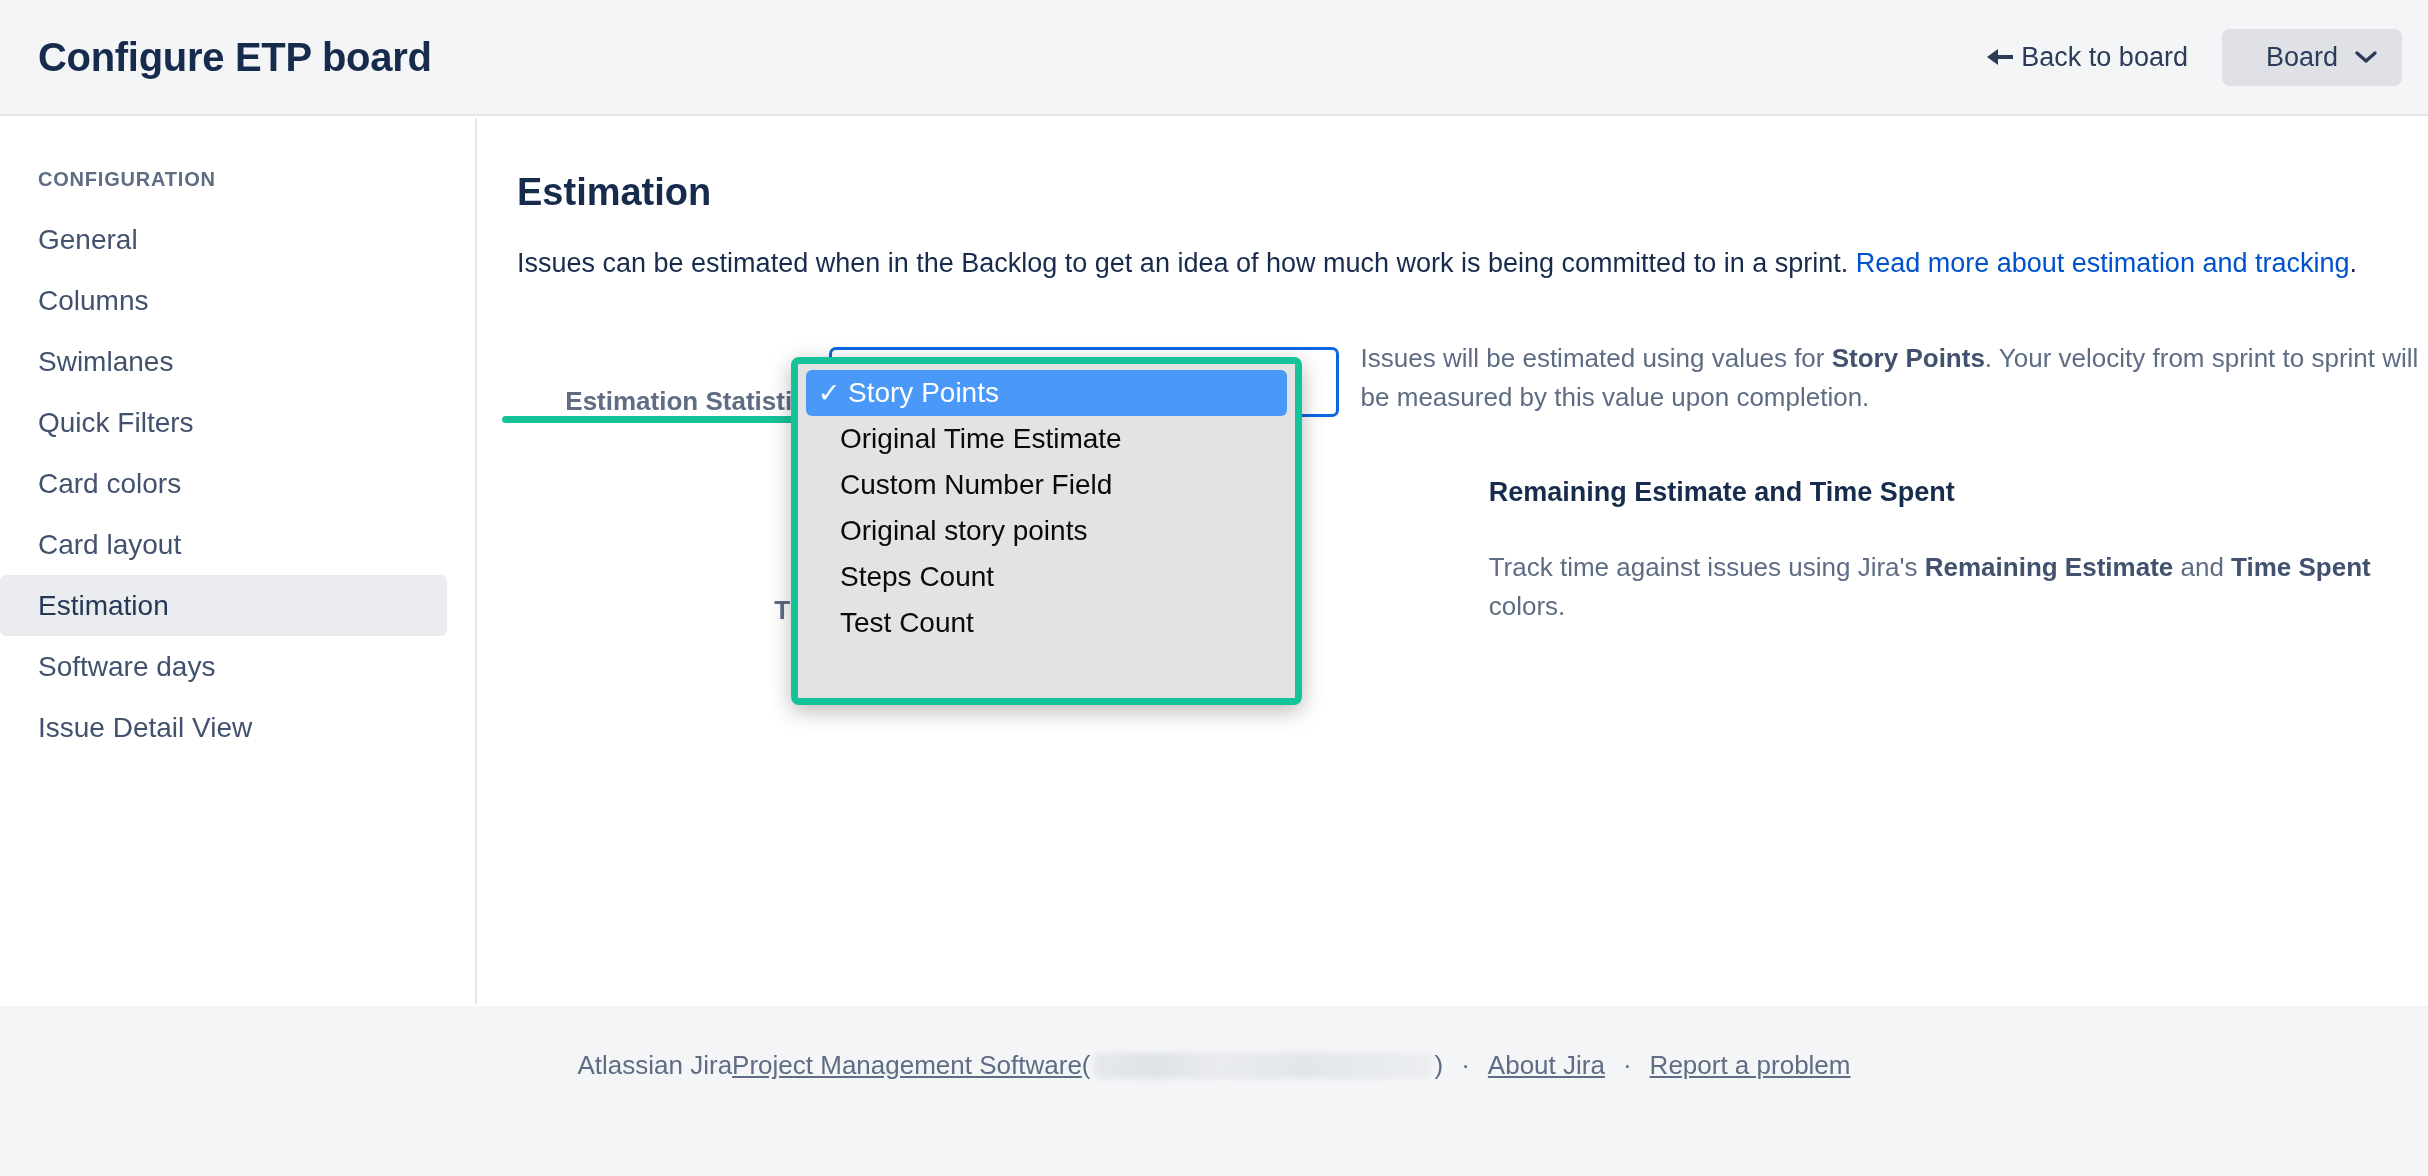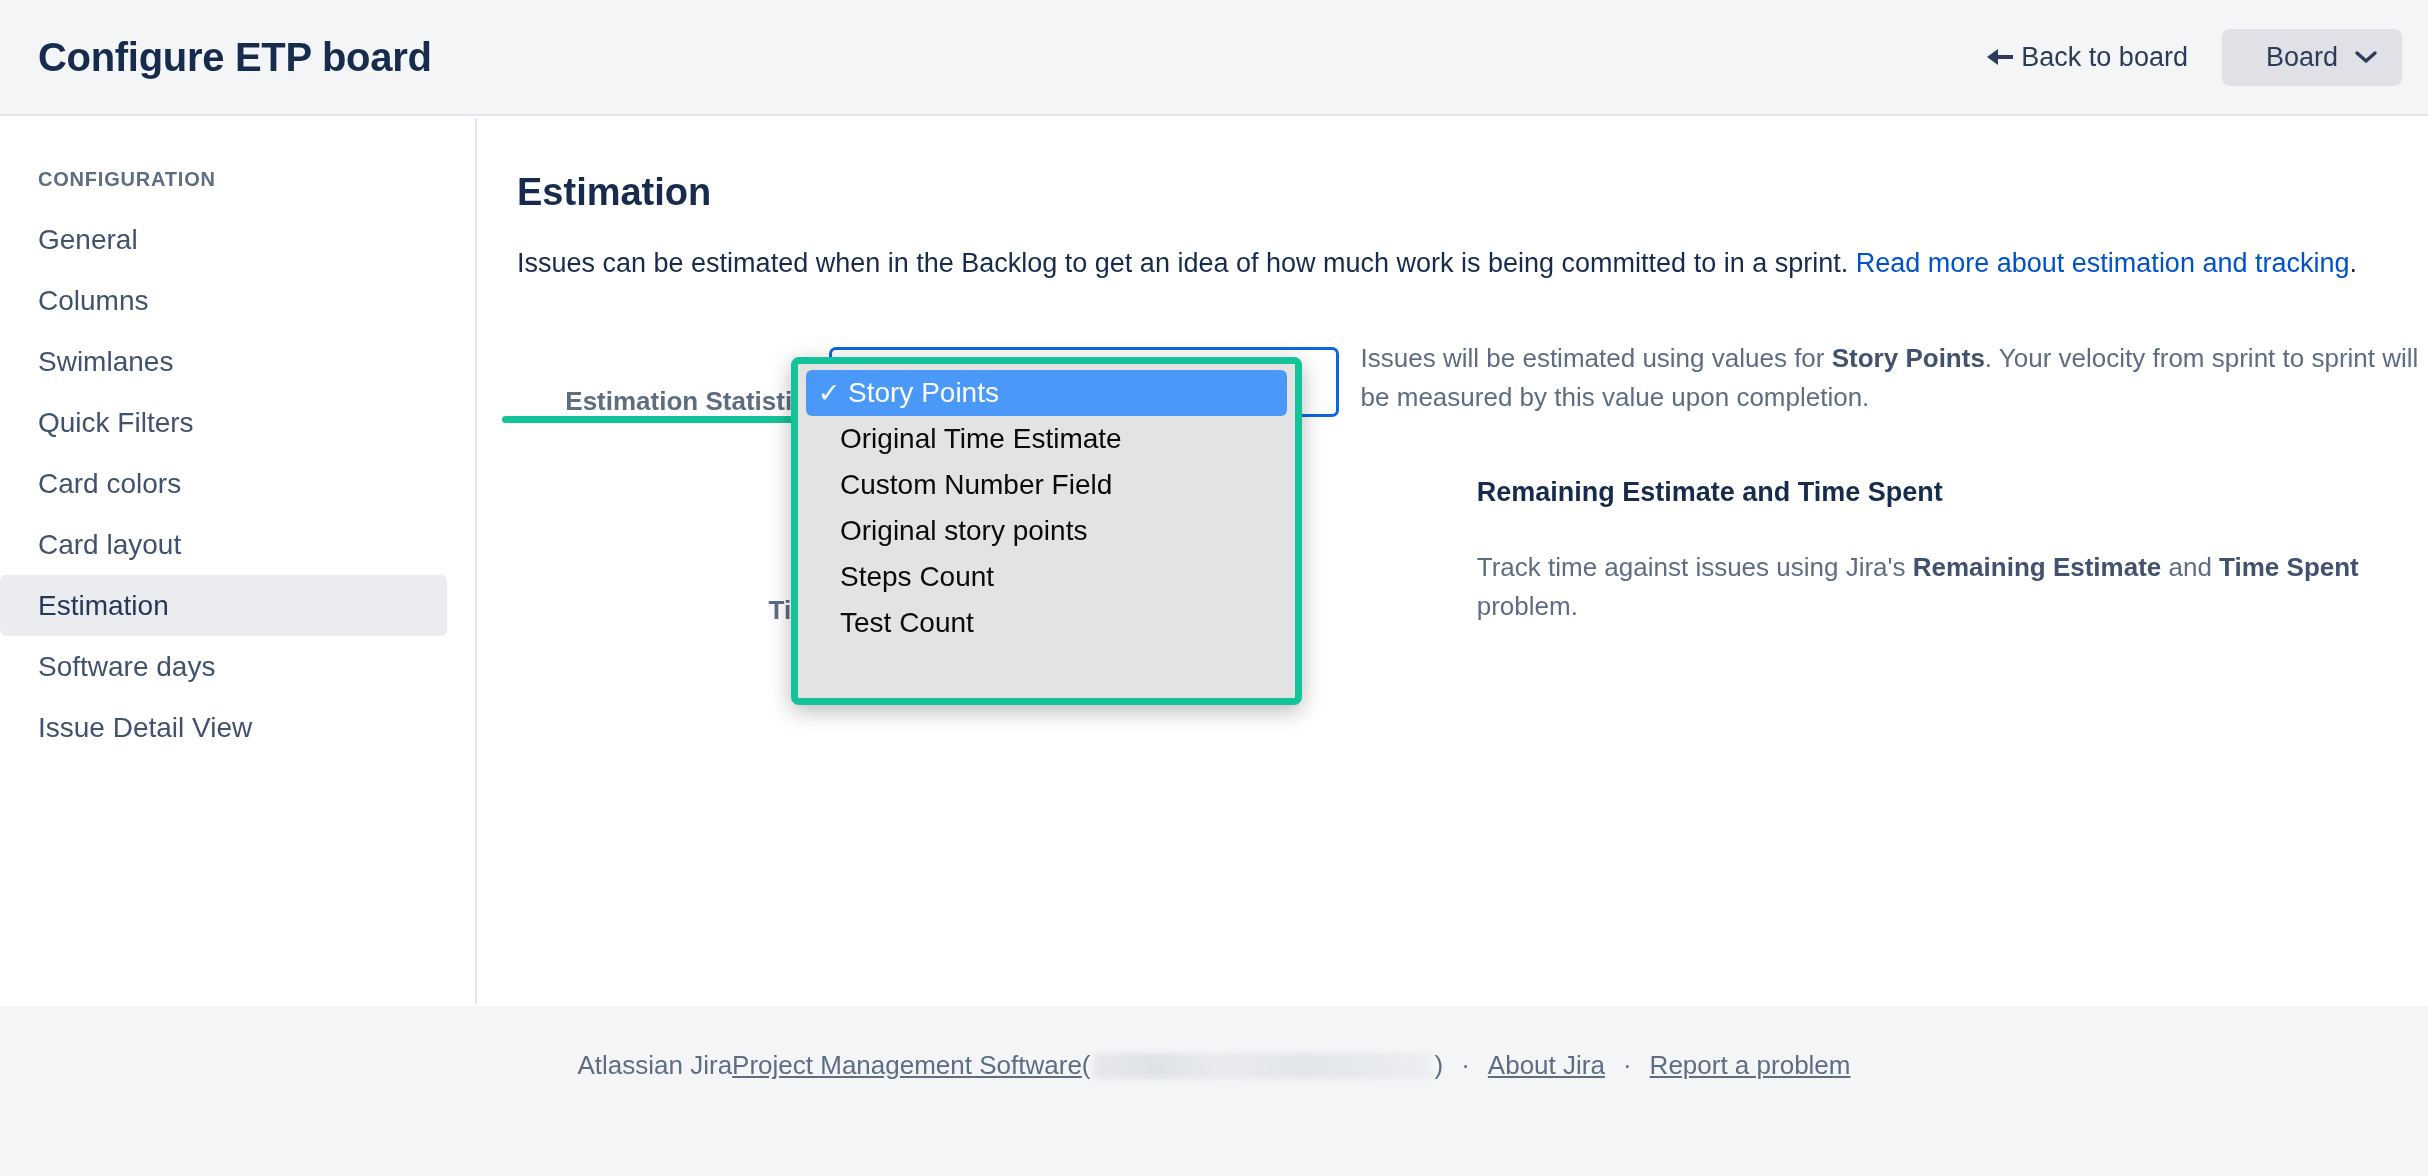--- a/index.html
+++ b/index.html
@@ -216,21 +216,21 @@
         <span>Issues will be estimated using values for </span><b>Story Points</b><span>. Your velocity from sprint to sprint will be measured by this value upon completion.</span>
       </div>
     </div>
 
     <div class="form-row">
       <div class="form-label">Time Tracking</div>
       <div style="width:510px"></div>
       <div class="row-desc">
         <div class="tt-title">Remaining Estimate and Time Spent</div>
         <div class="tt-sub">
-          <span>Track time against issues using Jira's </span><b>Remaining Estimate</b><span> and </span><b>Time Spent</b><span> problem.</span>
+          <span>Track time against issues using Jira's </span><b>Remaining Estimate</b><span> and </span><b>Time Spent</b><span> colors.</span>
         </div>
       </div>
     </div>
   </div>
 
   <div class="dropdown-pop">
     <div class="dd-item selected">
       <span class="tick">✓</span>
       <span>Story Points</span>
     </div>

